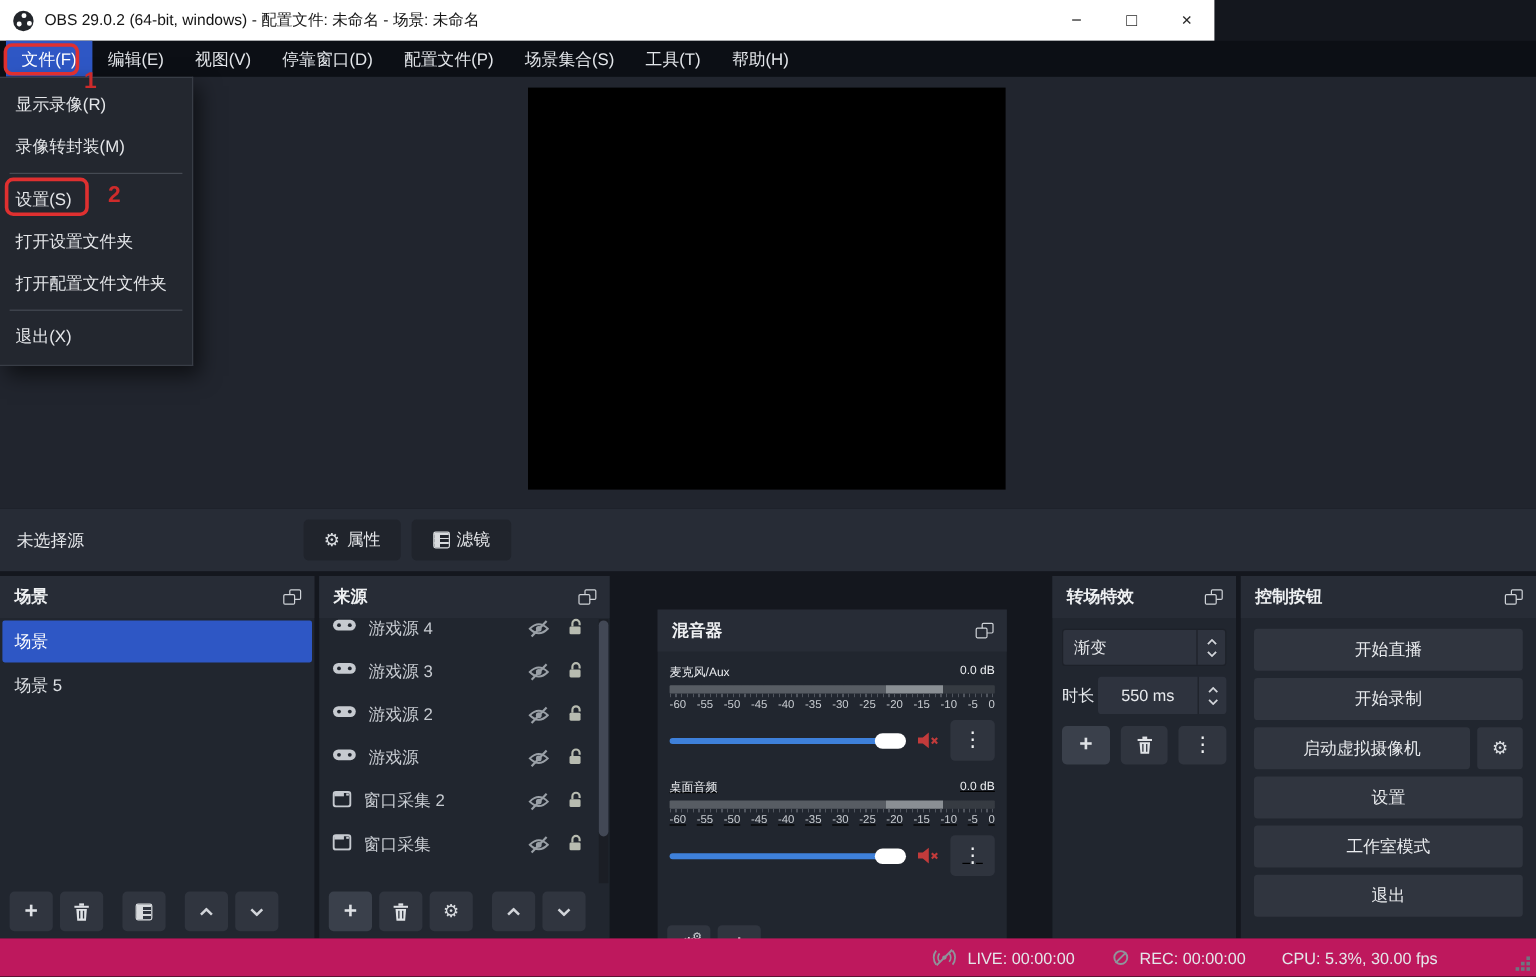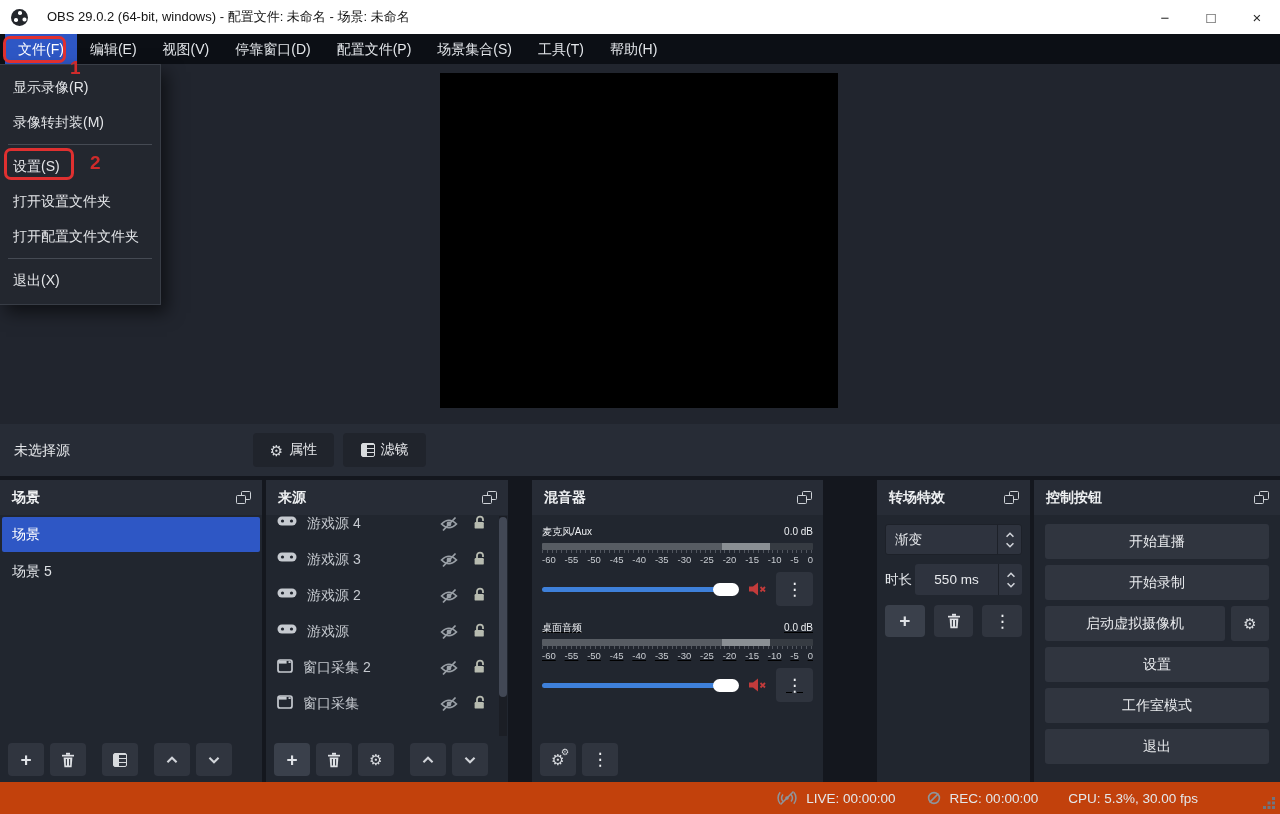--- a/index.html
+++ b/index.html
@@ -1,20 +1,20 @@
 <!DOCTYPE html>
 <html><head>
 <meta charset="utf-8">
 <style>
   * { margin:0; padding:0; box-sizing:border-box; }
   body { background:#000; font-family:"Liberation Sans","DejaVu Sans",sans-serif; }
   .app { position:relative; width:1280px; height:814px; background:#14171e; overflow:hidden; }
 
   
-  .titlebar { position:absolute; left:0; top:0; width:1280px; height:34px; background:#ffffff; display:flex; align-items:center;gap:10px; }
+  .titlebar { position:absolute; left:0; top:0; width:1012px; height:34px; background:#ffffff; display:flex; align-items:center; }
   .obslogo { width:17px; height:17px; border-radius:50%; background:#23262b; position:relative; margin:0 9px 0 11px; flex:none; }
   .obslogo::before { content:''; position:absolute; width:3.5px; height:3.5px; border-radius:50%; background:#fff; left:7px; top:2.5px;
                      box-shadow:-4px 7px 0 #fff, 4.5px 6.5px 0 #fff; }
   .tb-title { font-size:13px; color:#151515; white-space:nowrap; }
   .winbtns { margin-left:auto; display:flex; height:34px; }
   .winbtn { width:46px; height:34px; display:flex; align-items:center; justify-content:center; font-size:15px; color:#2b2b2b; }
 
   
   .menubar { position:absolute; left:0; top:34px; width:1280px; height:30px; background:#0c0f15; display:flex; align-items:stretch; padding-left:5px; }
   .menu-item { line-height:30px; padding:0 13px; font-size:14px; color:#e3e6ea; white-space:nowrap; }
@@ -47,21 +47,21 @@
   .gear-glyph { font-size:15px; color:#d9dce0; line-height:1; }
   .filter-ico { width:14px; height:14px; border:1.5px solid #d8dbde; border-radius:2px;
                 background:linear-gradient(90deg,#d8dbde 0 5px,transparent 5px),
                            repeating-linear-gradient(180deg,#d8dbde 0 1.5px,transparent 1.5px 4px); }
 
   
   .docks { position:absolute; left:0; top:480px; width:1280px; height:302px; }
   .panel { position:absolute; top:0; height:302px; background:#21262f; display:flex; flex-direction:column; }
   .p-scenes { left:0; width:262px; }
   .p-sources { left:266px; width:242px; }
-  .p-mixer { left:532px; width:291px; }
+  .p-mixer { left:548px; width:291px;margin-top:28px; }
   .p-trans { left:877px; width:153px; }
   .p-controls { left:1034px; width:246px; }
   .p-head { height:35px; flex:none; background:#272c36; display:flex; align-items:center; justify-content:space-between; padding:0 11px 0 12px; }
   .p-title { font-size:14px; font-weight:600; color:#eef0f2; }
   .popout { position:relative; width:15px; height:13px; flex:none; }
   .popout::before { content:''; position:absolute; right:0; top:0; width:8px; height:7px; border:1.5px solid #cfd3d8; border-radius:1.5px; }
   .popout::after  { content:''; position:absolute; left:0; bottom:0; width:8px; height:7px; border:1.5px solid #cfd3d8; border-radius:1.5px; background:#272c36; }
   .p-body { flex:1; position:relative; overflow:hidden; }
   .p-foot { height:45px; flex:none; display:flex; align-items:center; gap:6px; padding:0 8px; }
   .fbtn { width:36px; height:33px; background:#30353f; border-radius:4px; display:flex; align-items:center; justify-content:center; color:#dfe2e6; }
@@ -113,21 +113,21 @@
   .tr-btn { width:40px; height:32px; }
 
   
   .ct-body { padding:9px 11px;text-align:right; }
   .ct-btn { height:35px; margin-bottom:6px; background:#30353f; border-radius:3px; display:flex; align-items:center; justify-content:center; font-size:14px; color:#e9ebee; }
   .vc-row { display:flex; gap:6px; margin-bottom:6px; }
   .vc-main { flex:1; margin-bottom:0; }
   .vc-gear { width:38px; height:35px; background:#30353f; border-radius:3px; display:flex; align-items:center; justify-content:center; }
 
   
-  .statusbar { position:absolute; left:0; top:782px; width:1280px; height:32px; background:#c2410c; display:flex; align-items:center; justify-content:flex-end; padding-right:82px; }
+  .statusbar { position:absolute; left:0; top:782px; width:1280px; height:32px; background:#be185d; display:flex; align-items:center; justify-content:flex-end; padding-right:82px; }
   .sb-item { display:flex; align-items:center; gap:8px; margin-left:30px; font-size:13.5px; color:#e4e7ea; }
   .grip { position:absolute; right:5px; bottom:5px; width:12px; height:12px; }
   .grip::before { content:''; position:absolute; left:9px; top:0; width:2.5px; height:2.5px; background:#6f7580;
                   box-shadow:-4.5px 4.5px 0 #6f7580, 0 4.5px 0 #6f7580, -9px 9px 0 #6f7580, -4.5px 9px 0 #6f7580, 0 9px 0 #6f7580; }
 
   svg { display:block; }
 </style>
 </head>
 <body>
 

